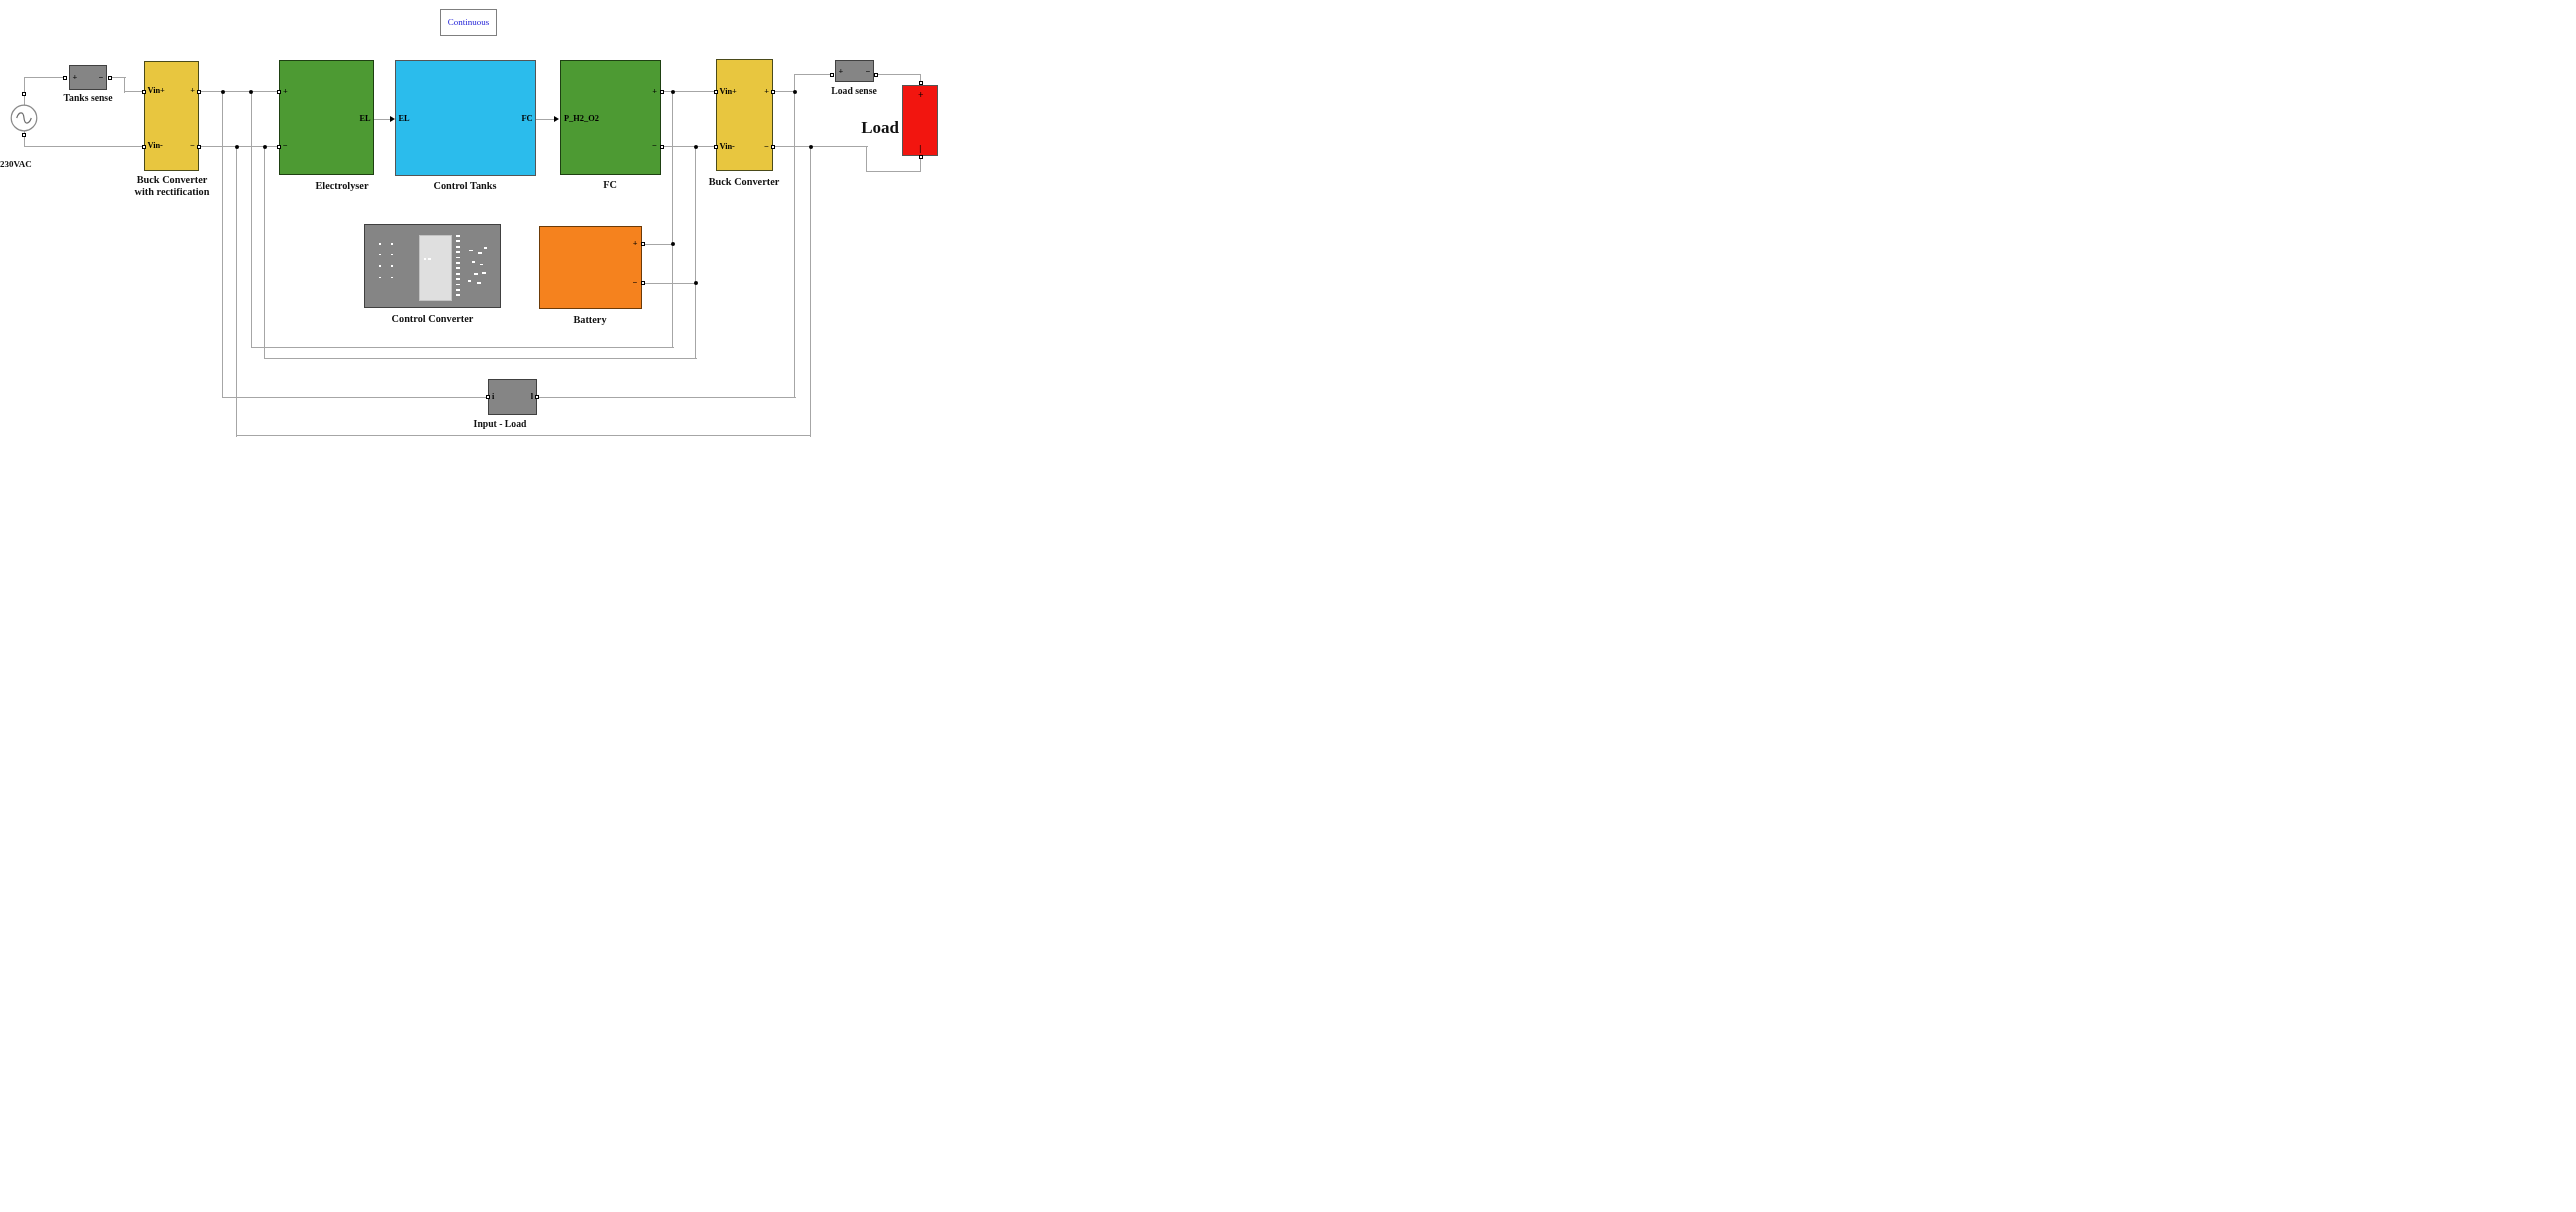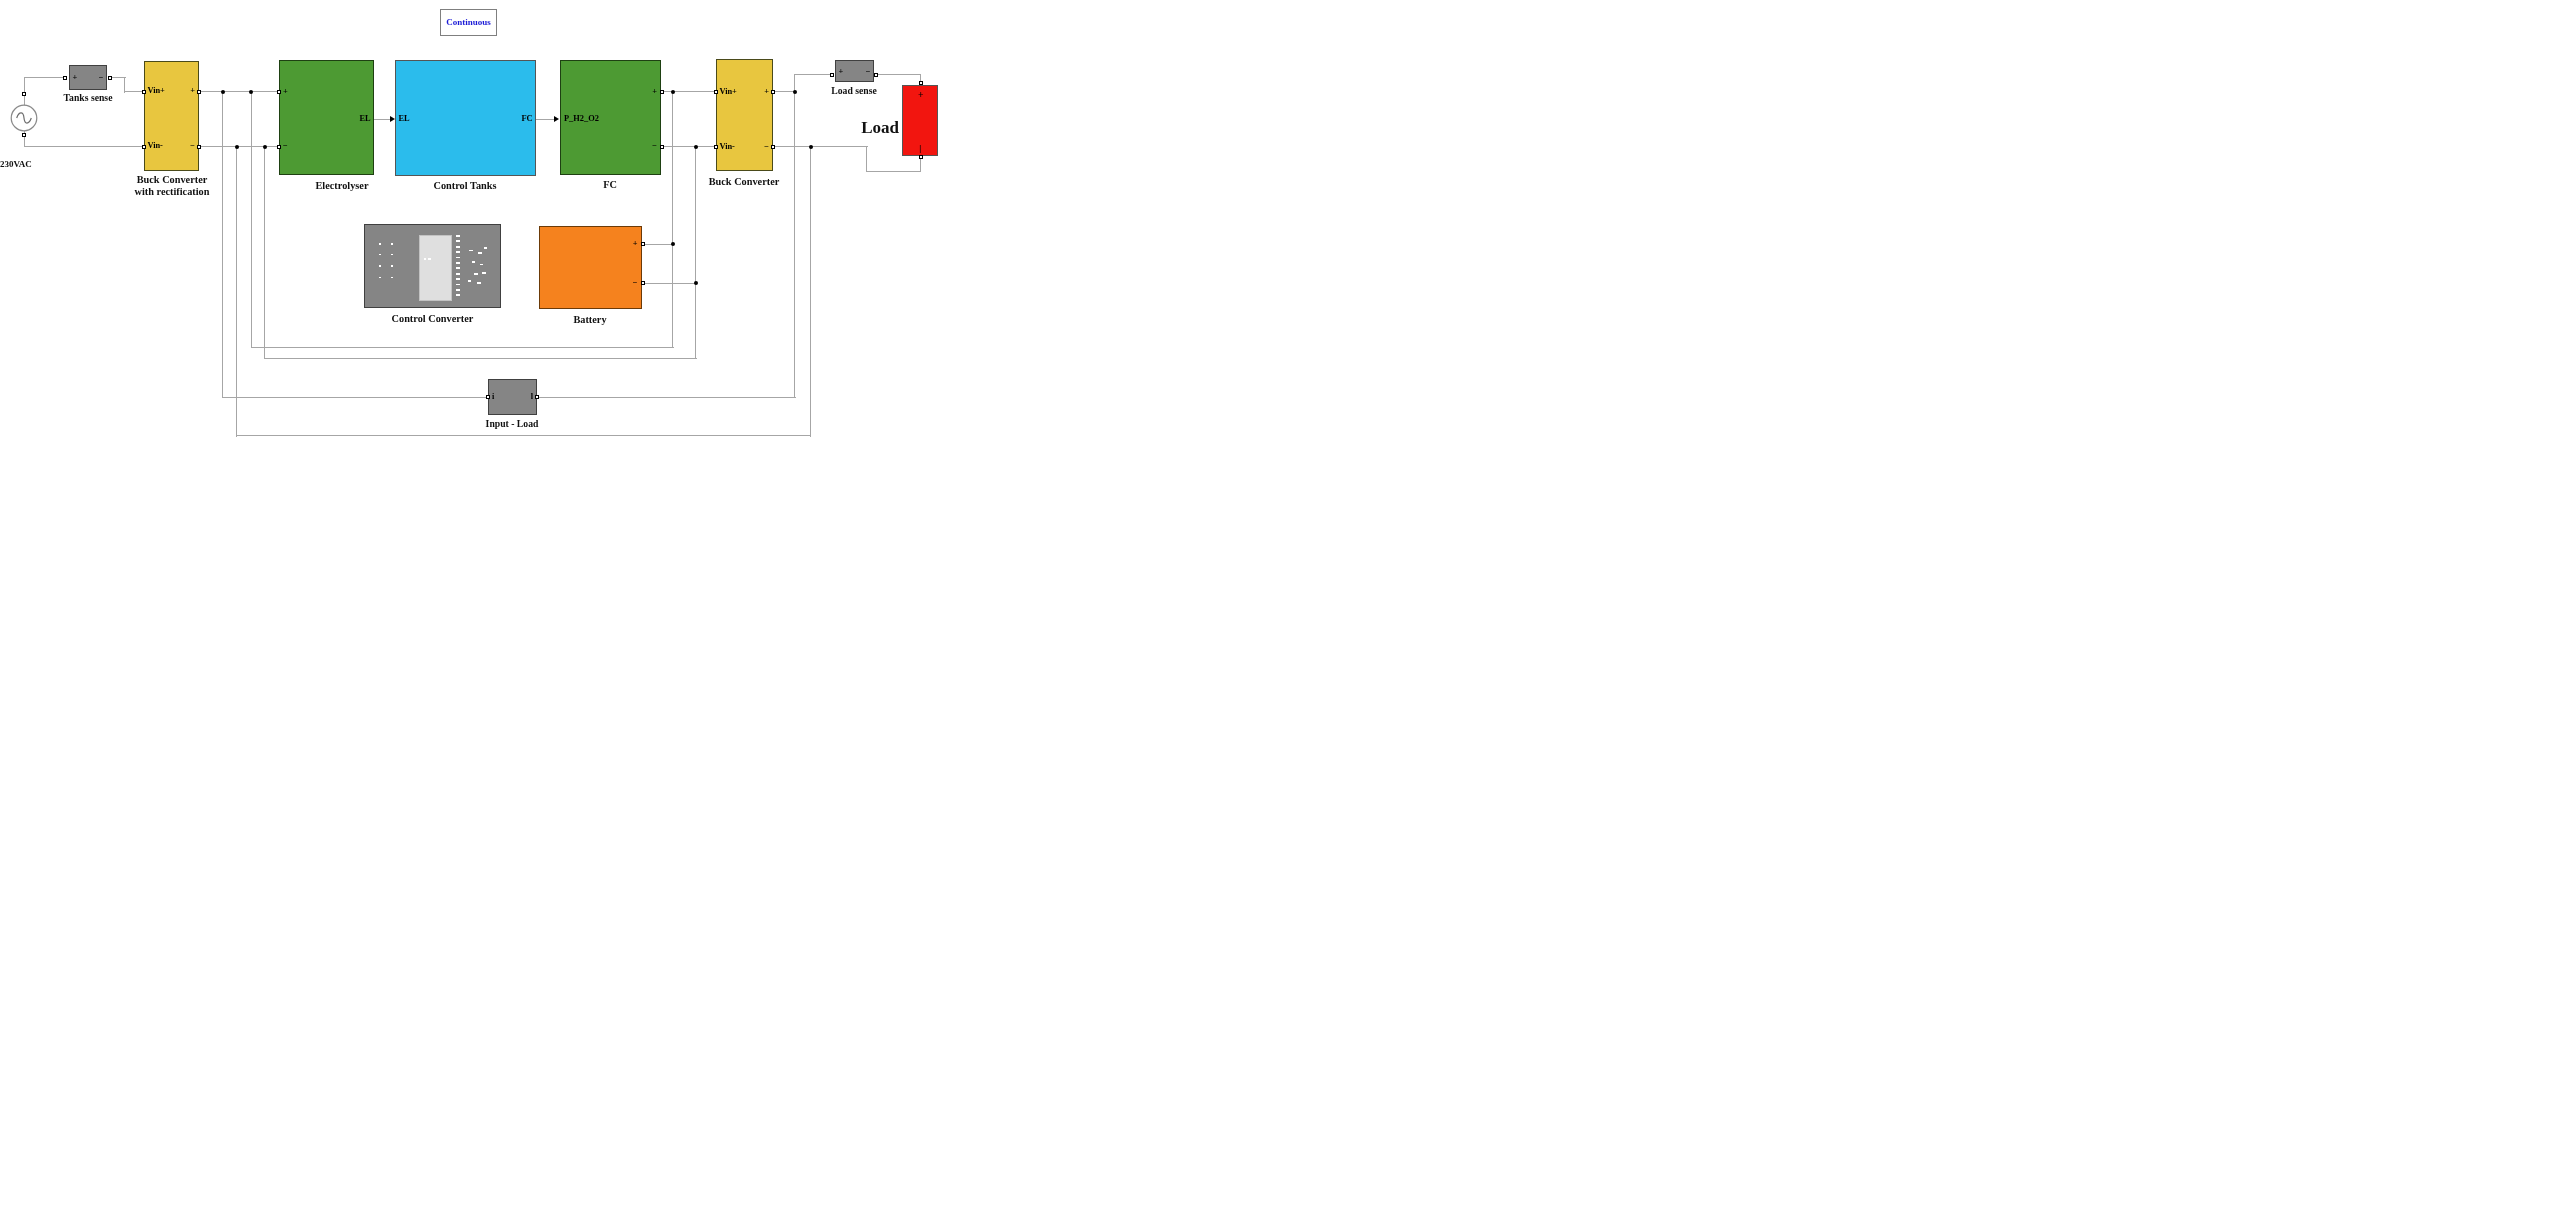--- a/index.html
+++ b/index.html
@@ -19,21 +19,21 @@
   .blk.white{background:#fff;border:1.2px solid #7f7f7f;}
   .lbl{position:absolute;text-align:center;font-weight:bold;color:#111;font-size:10.3px;line-height:1.12;}
   .plbl{position:absolute;font-weight:bold;color:#000;font-size:8.4px;line-height:1;}
   .w{position:absolute;background:var(--c-wire);}
   .wh{height:1.2px;} .wv{width:1.2px;}
   .dot{position:absolute;width:4.2px;height:4.2px;border-radius:50%;background:#000;}
   .port{position:absolute;width:2.4px;height:2.4px;background:#fff;border:0.9px solid #000;}
   .arr{position:absolute;width:0;height:0;border-top:3.6px solid transparent;
        border-bottom:3.6px solid transparent;border-left:5.4px solid #000;}
   .solver{position:absolute;display:flex;align-items:center;justify-content:center;
-          font-weight:bold;font-size:9px;color:var(--c-solver);}
+          font-weight:normal;font-size:9px;color:var(--c-solver);}
   .srclbl{position:absolute;font-weight:bold;font-size:9px;color:#111;text-align:left;}
   
   .ca-screen{position:absolute;left:40%;top:12%;width:23%;height:78%;background:#DFDFDF;border:0.6px solid #c2c2c2;}
   .ca-dot{position:absolute;width:2.4px;height:1.8px;background:#fff;}
   .ca-dashcol{position:absolute;left:67.5%;top:12%;width:3.6px;height:78%;
       background:repeating-linear-gradient(to bottom,#fff 0 1.8px,rgba(0,0,0,0) 1.8px 5.4px);}
   .ca-scatter{position:absolute;width:3.6px;height:1.8px;background:#fff;}
   .sine{stroke:#6d6d6d;fill:none;stroke-width:2;}
   .circ{stroke:#8a8a8a;fill:#fff;stroke-width:2;}
 </style>
@@ -191,21 +191,21 @@
   <div class="blk orange" style="left:539px;top:226px;width:103px;height:83px;">
     <span class="plbl" style="right:3.6px;top:12.7px;">+</span>
     <span class="plbl" style="right:3.6px;top:52px;">−</span>
   </div>
   <div class="lbl" style="left:560px;top:314px;width:60px;">Battery</div>
 
   <div class="blk gray" style="left:488px;top:379px;width:49px;height:36px;">
     <span class="plbl" style="left:3px;top:13.3px;">i</span>
     <span class="plbl" style="right:3px;top:13.3px;">l</span>
   </div>
-  <div class="lbl" style="left:476px;top:419px;width:72px;font-size:9.7px;">Input - Load</div>
+  <div class="lbl" style="left:464px;top:419px;width:72px;font-size:9.7px;">Input - Load</div>
 
   <div class="port" style="left:22px;top:92px;"></div>
   <div class="port" style="left:22px;top:133px;"></div>
   <div class="port" style="left:63px;top:76px;"></div>
   <div class="port" style="left:108px;top:76px;"></div>
   <div class="port" style="left:142px;top:90px;"></div>
   <div class="port" style="left:142px;top:145px;"></div>
   <div class="port" style="left:197px;top:90px;"></div>
   <div class="port" style="left:197px;top:145px;"></div>
   <div class="port" style="left:277px;top:90px;"></div>

